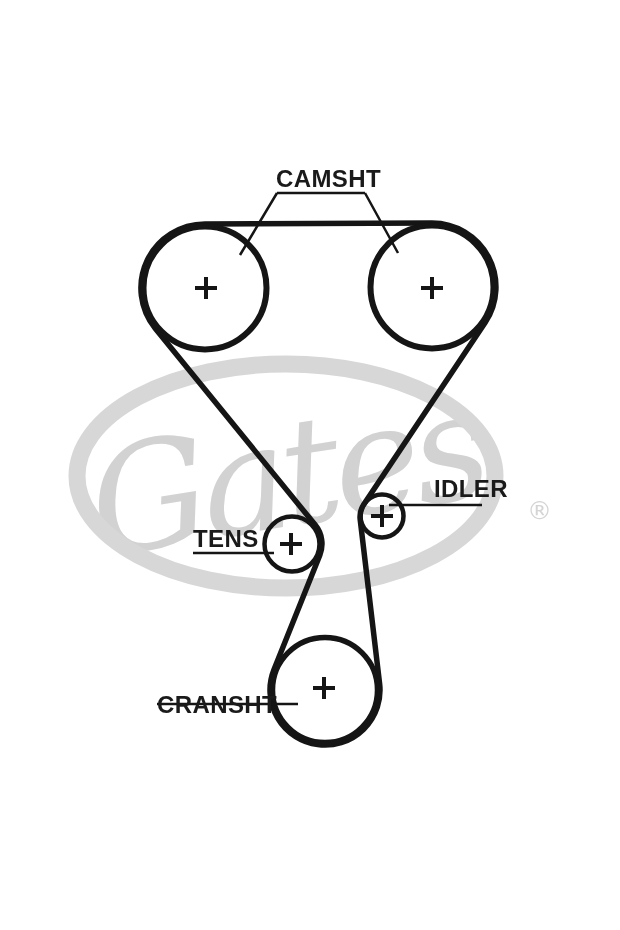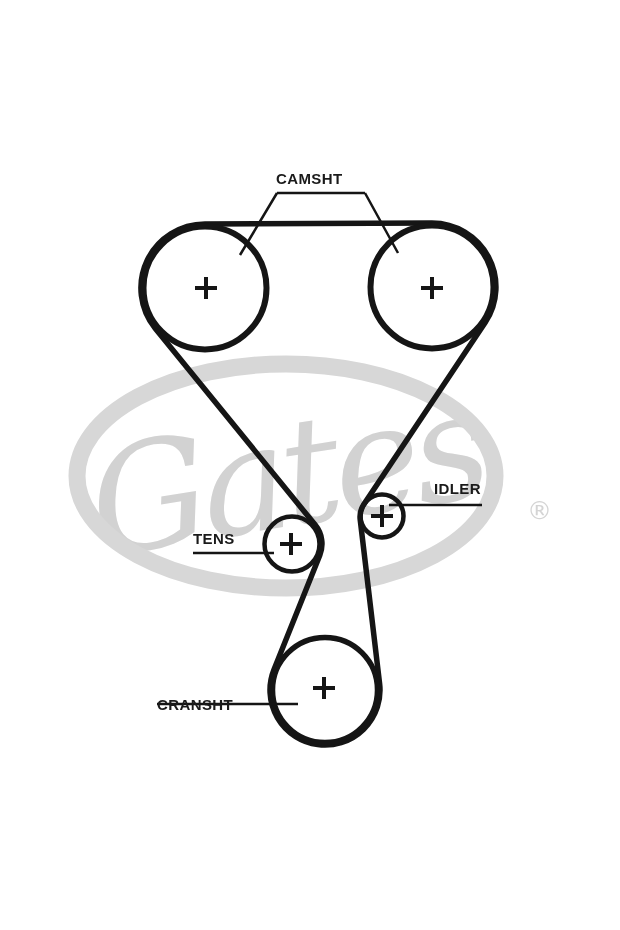--- a/index.html
+++ b/index.html
@@ -59,21 +59,21 @@
   .cam       { stroke-width: 6; }
   .small-pul { stroke-width: 4.5; }
   .crank     { stroke-width: 5.5; }
   .plusmark  { fill: none; stroke: #151515; stroke-width: 4; }
   .leader    { fill: none; stroke: #151515; stroke-width: 2.5; }
   
   .lbl {
     position: absolute;
     z-index: 3;
     font-weight: bold;
-    font-size: 15px;
+    font-size: 24px;
     line-height: 20px;
     letter-spacing: 0.4px;
     color: #1a1a1a;
     white-space: nowrap;
     user-select: none;
   }
   .lbl-camsht  { left: 276px; top: 169px; }
   .lbl-idler   { left: 402px; top: 479px; margin-left: 32px; }
   .lbl-tens    { left: 193px; top: 529px; }
   .lbl-cransht { left: 157px; top: 679px; margin-top: 16px; }

